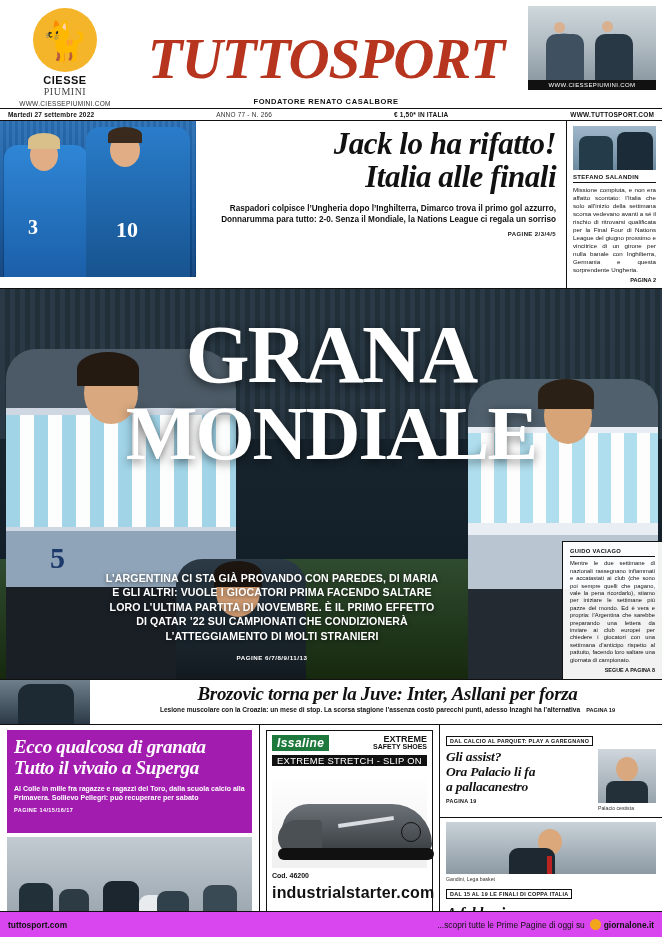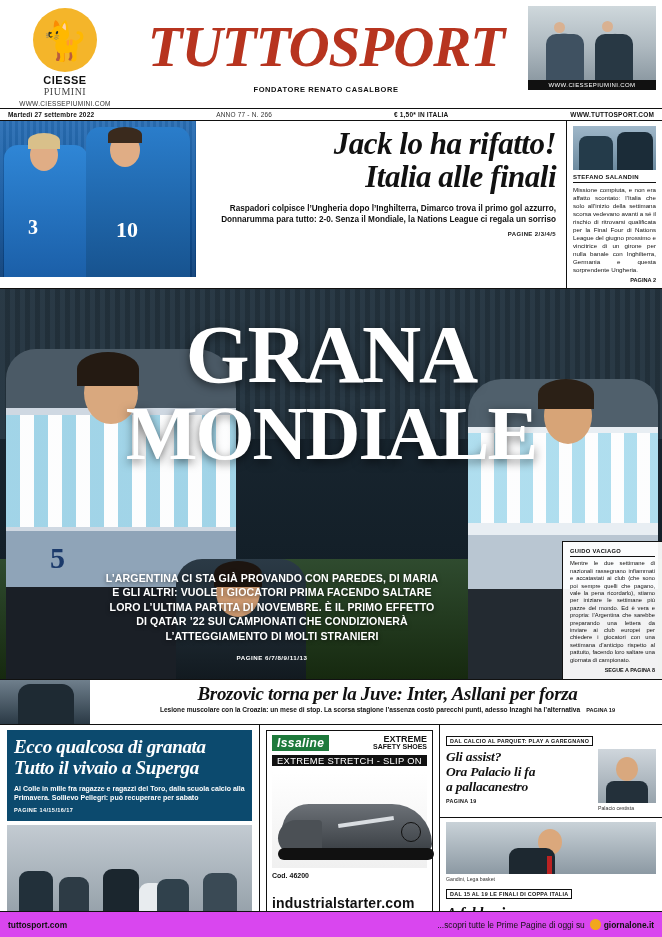--- a/index.html
+++ b/index.html
@@ -30,20 +30,21 @@
   .title-box{flex:1;text-align:center;padding-top:14px;}
   .title-main{
     font-family:"Liberation Serif", serif;
     font-weight:bold;
     font-size:57px;
     line-height:57px;
     color:#b7341f;
     letter-spacing:-1px;
     font-style:italic;
     white-space:nowrap;
+    margin-top:12px;
   }
   .founder{
     font-size:7.5px;font-weight:bold;letter-spacing:.6px;color:#111;margin-top:10px;text-transform:uppercase;
   }
 
   .promo-box{width:128px;flex:0 0 128px;padding-top:2px;}
   .promo-img{
     height:74px;width:100%;
     background:
       radial-gradient(circle at 28% 60%, #5d6d7e 0 16%, transparent 17%),
@@ -178,21 +179,21 @@
     font-family:"Liberation Serif",serif;font-weight:bold;font-style:italic;
     font-size:19px;line-height:21px;text-align:center;color:#111;letter-spacing:-.3px;
   }
   .band-sub{display:flex;align-items:baseline;justify-content:center;gap:6px;margin-top:2px;}
   .band-sub .t{font-size:6.6px;font-weight:bold;}
   .band-sub .r{font-size:5.6px;font-weight:bold;}
 
   
   .bottom{display:flex;height:auto;}
   .col-left{width:260px;flex:0 0 260px;border-right:1.5px solid #111;padding:5px 7px 0 7px;box-sizing:border-box;background:#fff;}
-  .granata-box{background:#0c4a6e;color:#fff;padding:6px 7px 8px 7px;}
+  .granata-box{background:#a21caf;color:#fff;padding:6px 7px 20px 7px;}
   .granata-h{
     font-family:"Liberation Serif",serif;font-weight:bold;font-style:italic;
     font-size:19px;line-height:21px;letter-spacing:-.3px;
   }
   .granata-sub{font-size:7px;line-height:9.4px;font-weight:bold;margin-top:6px;}
   .granata-ref{font-size:5.6px;font-weight:bold;margin-top:4px;letter-spacing:.4px;}
   .granata-photo{
     height:104px;margin-top:4px;background:linear-gradient(#c3cbd2,#8e9aa3);position:relative;overflow:hidden;
   }
   .granata-photo .p{position:absolute;bottom:0;border-radius:9px 9px 0 0;background:#22303a;}
@@ -220,21 +221,21 @@
   }
   .shoe .body{
     position:absolute;left:10px;bottom:16px;width:150px;height:48px;
     background:linear-gradient(#6c7177,#3a3f44);border-radius:40px 60px 12px 10px;
   }
   .shoe .toe{position:absolute;left:6px;bottom:14px;width:44px;height:34px;background:#4b5055;border-radius:30px 6px 6px 26px;}
   .shoe .sole{position:absolute;left:6px;bottom:8px;width:156px;height:12px;background:#111;border-radius:8px;}
   .shoe .lace{position:absolute;left:66px;bottom:44px;width:56px;height:4px;background:#d9dde1;transform:rotate(-8deg);}
   .shoe .badge{position:absolute;right:6px;bottom:26px;width:18px;height:18px;border:1.5px solid #111;border-radius:50%;}
   .ad-code{font-size:7px;font-weight:bold;margin-top:4px;}
-  .ad-url{font-size:14px;font-weight:bold;margin-top:16px;letter-spacing:.2px;}
+  .ad-url{font-size:16px;font-weight:bold;margin-top:5px;letter-spacing:.2px;}
 
   .col-right{flex:1;padding:0;box-sizing:border-box;}
   .rbox{border-bottom:1.5px solid #111;padding:4px 6px 6px 6px;}
   .kicker{font-size:5.4px;font-weight:bold;border:1px solid #111;display:inline-block;padding:1px 3px;letter-spacing:.3px;margin-bottom:3px;}
   .rflex{display:flex;}
   .rtext{flex:1;}
   .rhead{
     font-family:"Liberation Serif",serif;font-weight:bold;font-style:italic;
     font-size:13.5px;line-height:15px;letter-spacing:-.2px;
   }

